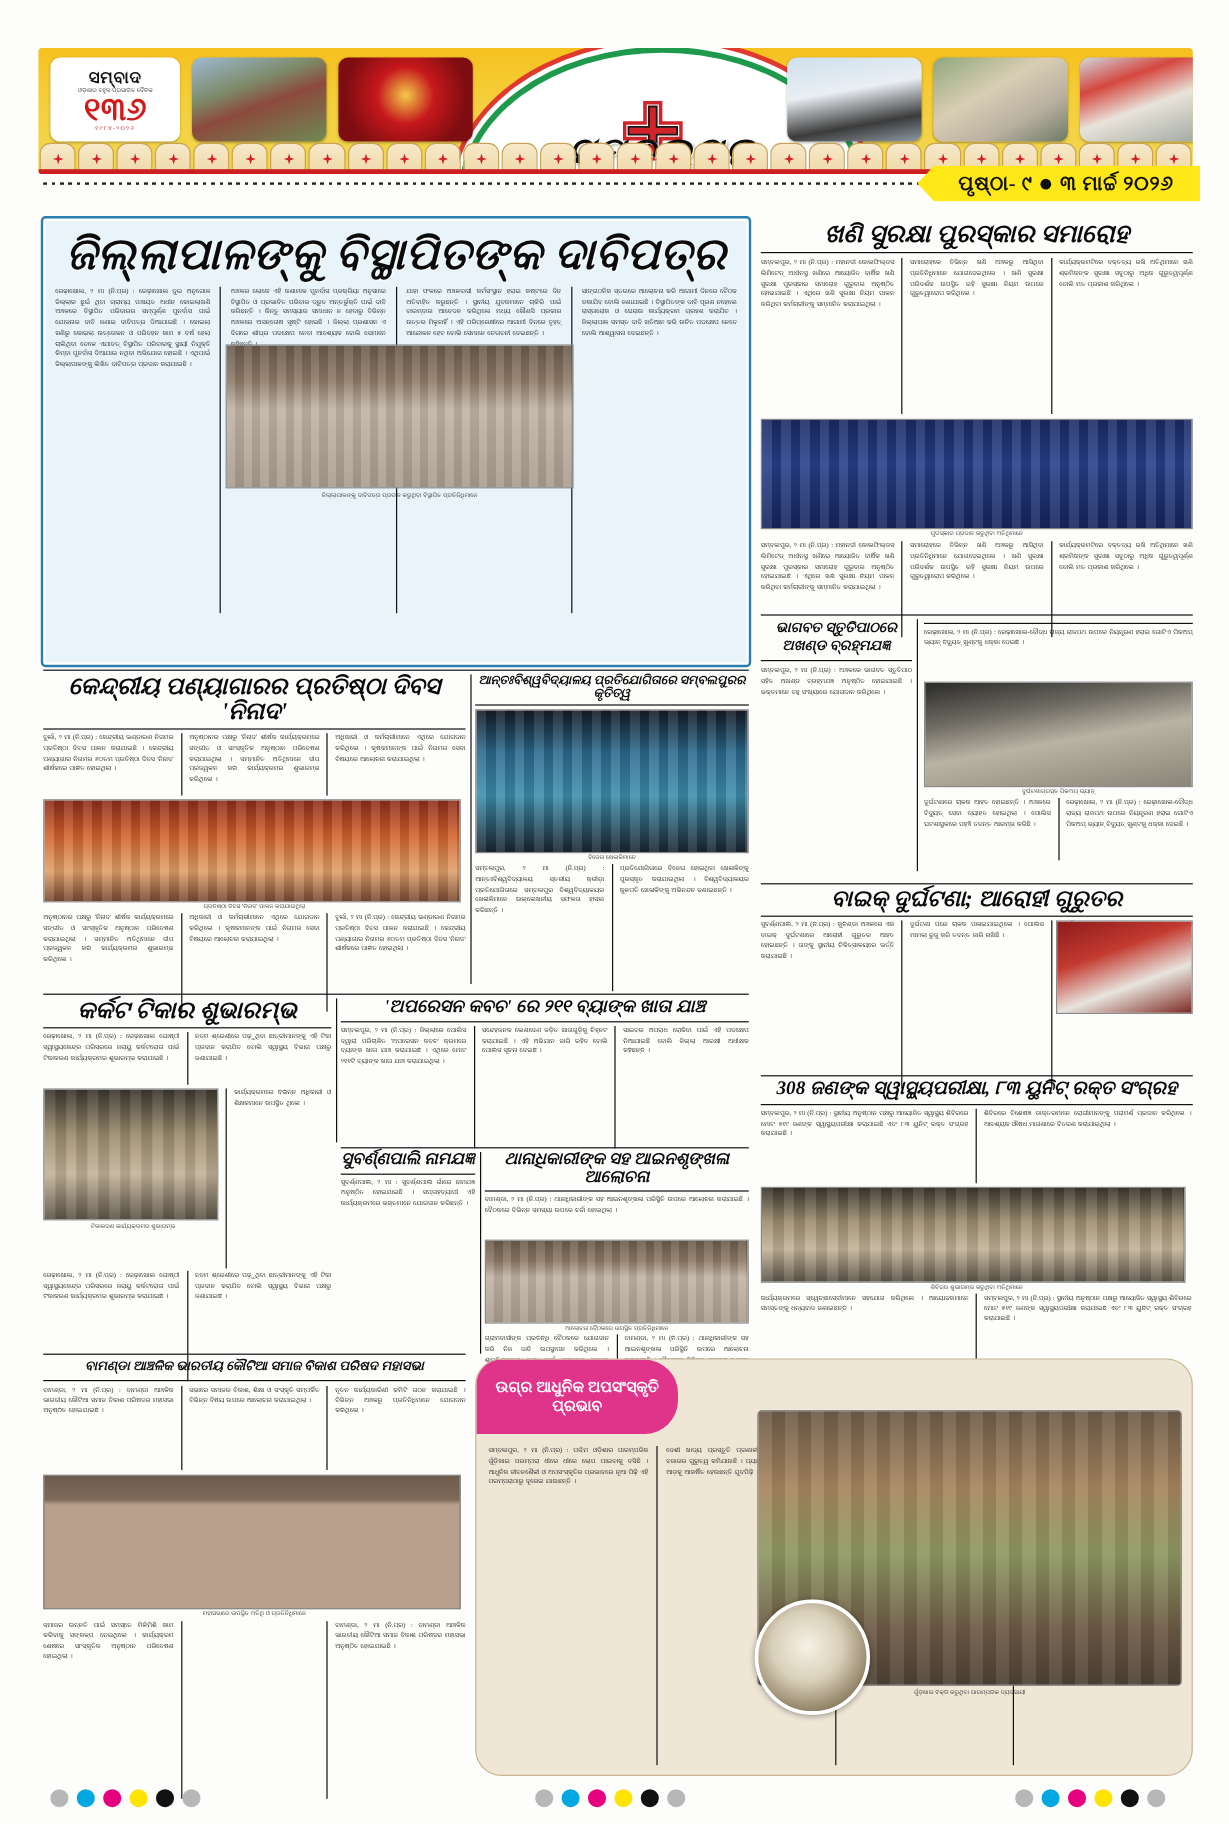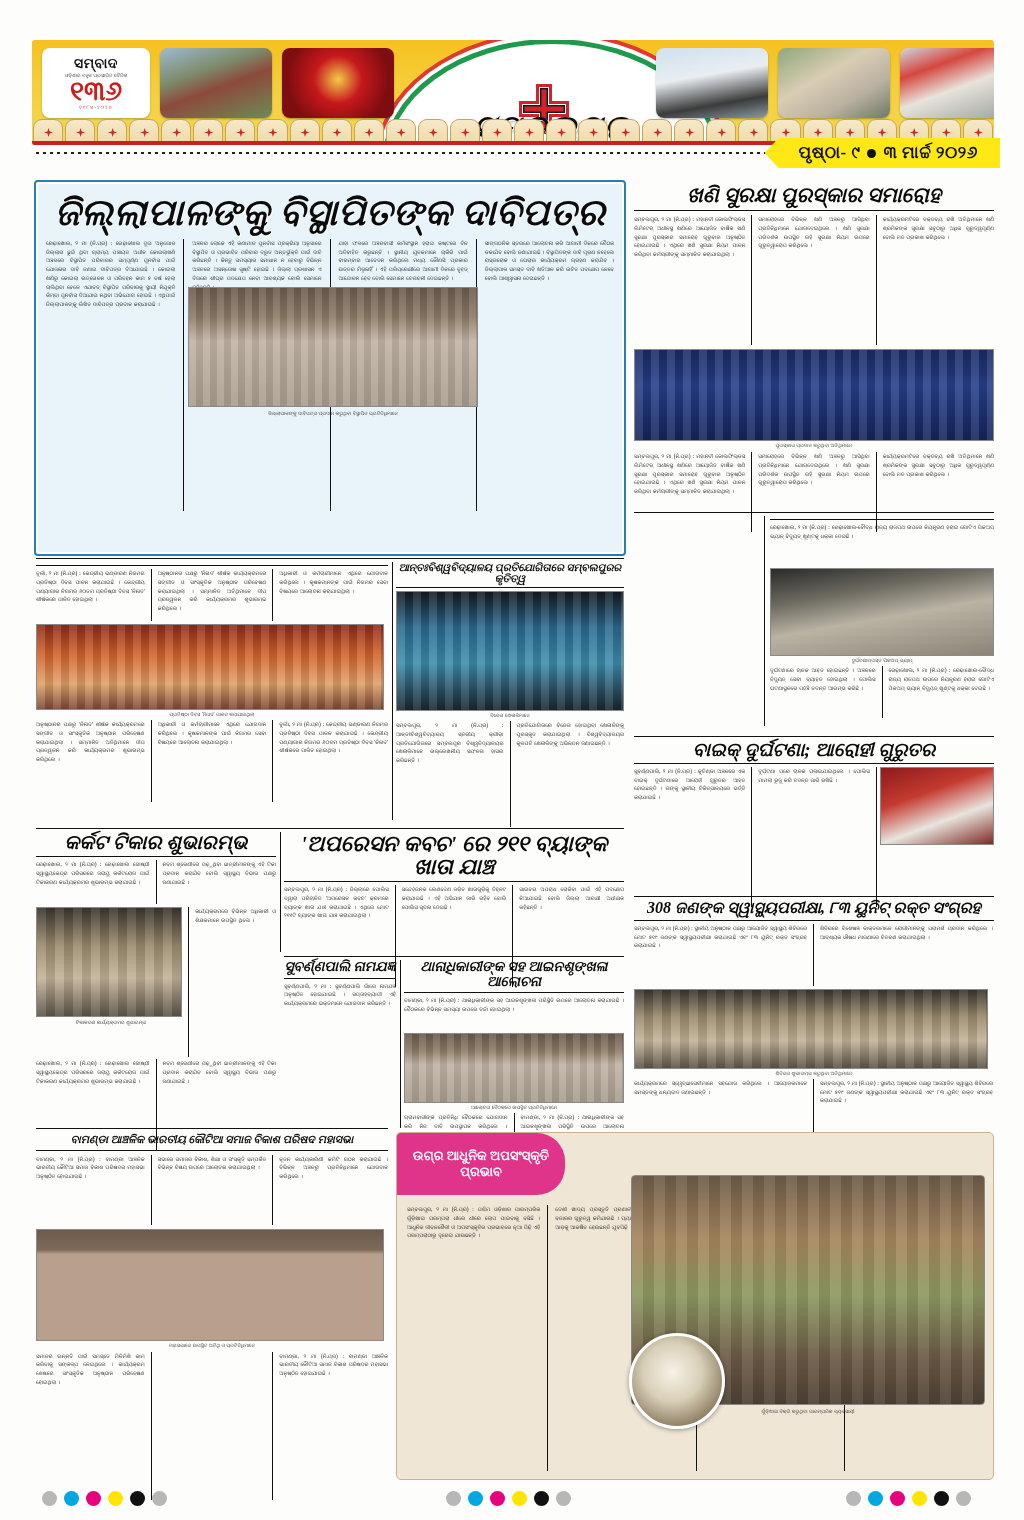--- a/index.html
+++ b/index.html
@@ -179,21 +179,21 @@
   
   .cmykgroup { position: absolute; bottom: 14px; display: flex; align-items: center; gap: 7px; }
   .cmykdot { width: 15px; height: 15px; border-radius: 50%; }
   .cd-gray { background: #b7b7b7; }
   .cd-c { background: #00a7e1; } .cd-m { background: #e6007e; }
   .cd-y { background: #ffe400; } .cd-k { background: #111111; }
 
   
   .feature {
     position: absolute; left: 396px; top: 1132px; width: 598px; height: 348px;
-    background: #efe6d6; border: 1px solid #c9b38f; border-radius: 5px;
+    background: #efe6d6; border: 1px solid #c9b38f; border-radius: 22px;
     overflow: hidden;
   }
   .feat-kicker {
     position: absolute; left: 0; top: 0; width: 168px; height: 62px;
     background: #e0338a; border-radius: 0 28px 28px 0;
     color: #fff; display: flex; flex-direction: column;
     align-items: center; justify-content: center;
     font-family: "Liberation Serif", serif; font-weight: bold;
     font-size: 13px; line-height: 1.25; text-align: center;
   }
@@ -314,20 +314,25 @@
       <div style="width:114px;" class="col-text">ସମ୍ବଲପୁର, ୨ ମା (ନି.ପ୍ର) : ମହାନଦୀ କୋଲଫିଲ୍ଡସ ଲିମିଟେଡ୍ ଅଧୀନସ୍ଥ ଖଣିରେ ଆୟୋଜିତ ବାର୍ଷିକ ଖଣି ସୁରକ୍ଷା ପୁରସ୍କାର ସମାରୋହ ଗୁରୁବାର ଅନୁଷ୍ଠିତ ହୋଇଯାଇଛି । ଏଥିରେ ଖଣି ସୁରକ୍ଷା ନିୟମ ପାଳନ କରିଥିବା କର୍ମଚାରୀଙ୍କୁ ସମ୍ମାନିତ କରାଯାଇଥିଲା ।</div>
       <div class="rule-v"></div>
       <div style="width:114px;" class="col-text">ସମାରୋହରେ ବିଭିନ୍ନ ଖଣି ଅଞ୍ଚଳରୁ ଆସିଥିବା ପ୍ରତିନିଧିମାନେ ଯୋଗଦେଇଥିଲେ । ଖଣି ସୁରକ୍ଷା ପରିଦର୍ଶକ ଉପସ୍ଥିତ ରହି ସୁରକ୍ଷା ନିୟମ ଉପରେ ଗୁରୁତ୍ୱାରୋପ କରିଥିଲେ ।</div>
       <div class="rule-v"></div>
       <div style="width:114px;" class="col-text">କାର୍ଯ୍ୟକ୍ରମଟିରେ ବକ୍ତବ୍ୟ ରଖି ଅତିଥିମାନେ ଖଣି ଶ୍ରମିକଙ୍କ ସୁରକ୍ଷା ସବୁଠାରୁ ଅଧିକ ଗୁରୁତ୍ୱପୂର୍ଣ୍ଣ ବୋଲି ମତ ପ୍ରକାଶ କରିଥିଲେ ।</div>
     </div>
   </div>
 
   <div class="rule-h" style="position:absolute; left:634px; top:512px; width:360px;"></div>
 
+  <div style="position:absolute; left:634px; top:516px; width:126px;">
+    <div class="hl" style="font-size:12px; text-align:center; line-height:1.25;">ଭାଗବତ ସ୍ତୁତିପାଠରେ ଅଖଣ୍ଡ ବ୍ରହ୍ମଯଜ୍ଞ</div>
+    <div class="rule-h" style="margin:4px 0;"></div>
+    <div class="col-text" style="height:200px;">ସମ୍ବଲପୁର, ୨ ମା (ନି.ପ୍ର) : ଅଞ୍ଚଳରେ ଭାଗବତ ସ୍ତୁତିପାଠ ସହିତ ଅଖଣ୍ଡ ବ୍ରହ୍ମଯଜ୍ଞ ଅନୁଷ୍ଠିତ ହୋଇଯାଇଛି । ଭକ୍ତମାନେ ବହୁ ସଂଖ୍ୟାରେ ଯୋଗଦାନ କରିଥିଲେ ।</div>
+  </div>
   <div class="rule-v" style="position:absolute; left:764px; top:516px; height:210px;"></div>
 
   <div style="position:absolute; left:770px; top:516px; width:224px;">
     <div class="rule-h" style="margin:3px 0;"></div>
     <div class="col-text" style="height:42px;">ରେଢ଼ାଖୋଲ, ୨ ମା (ନି.ପ୍ର) : ରେଢ଼ାଖୋଲ-ବୌଦ୍ଧ ରାଜ୍ୟ ରାଜପଥ ଉପରେ ନିୟନ୍ତ୍ରଣ ହରାଇ ଗୋଟିଏ ପିକଅପ୍ ଭ୍ୟାନ୍ ବିଦ୍ୟୁତ୍ ଖୁଣ୍ଟକୁ ଧକ୍କା ଦେଇଛି ।</div>
     <div class="photo ph-truck" style="width:224px; height:88px; margin-top:3px;"></div>
     <div class="cap">ଦୁର୍ଘଟଣାଗ୍ରସ୍ତ ପିକଅପ୍ ଭ୍ୟାନ୍</div>
     <div style="display:flex; gap:6px; height:52px; margin-top:2px;">
       <div style="width:108px;" class="col-text">ଦୁର୍ଘଟଣାରେ ଚାଳକ ଆହତ ହୋଇଛନ୍ତି । ଅଞ୍ଚଳରେ ବିଦ୍ୟୁତ୍ ସେବା ବ୍ୟାହତ ହୋଇଥିଲା । ପୋଲିସ ଘଟଣାସ୍ଥଳରେ ପହଞ୍ଚି ତଦନ୍ତ ଆରମ୍ଭ କରିଛି ।</div>
       <div class="rule-v"></div>
@@ -362,20 +367,21 @@
     <div class="cap">ଶିବିରର ଶୁଭାରମ୍ଭ କରୁଥିବା ଅତିଥିମାନେ</div>
     <div style="display:flex; gap:6px; height:82px; margin-top:2px;">
       <div style="width:173px;" class="col-text">କାର୍ଯ୍ୟକ୍ରମରେ ସ୍ୱେଚ୍ଛାସେବୀମାନେ ସହଯୋଗ କରିଥିଲେ । ଆୟୋଜକମାନେ ସମସ୍ତଙ୍କୁ ଧନ୍ୟବାଦ ଜଣାଇଛନ୍ତି ।</div>
       <div class="rule-v"></div>
       <div style="width:173px;" class="col-text">ସମ୍ବଲପୁର, ୨ ମା (ନି.ପ୍ର) : ସ୍ଥାନୀୟ ଅନୁଷ୍ଠାନ ପକ୍ଷରୁ ଆୟୋଜିତ ସ୍ୱାସ୍ଥ୍ୟ ଶିବିରରେ ମୋଟ ୫୧୯ ଜଣଙ୍କ ସ୍ୱାସ୍ଥ୍ୟପରୀକ୍ଷା କରାଯାଇଛି ଏବଂ ୮୩ ୟୁନିଟ୍ ରକ୍ତ ସଂଗ୍ରହ କରାଯାଇଛି ।</div>
     </div>
   </div>
 
   <div class="rule-h" style="position:absolute; left:36px; top:558px; width:588px;"></div>
   <div style="position:absolute; left:36px; top:562px; width:352px;">
+    <div class="hl" style="font-size:20px; text-align:center;">କେନ୍ଦ୍ରୀୟ ପଣ୍ୟାଗାରର ପ୍ରତିଷ୍ଠା ଦିବସ 'ନିନାଦ'</div>
     <div class="rule-h" style="margin:3px 0;"></div>
     <div style="display:flex; gap:6px; height:52px;">
       <div style="width:112px;" class="col-text">ବୁର୍ଲା, ୨ ମା (ନି.ପ୍ର) : କେନ୍ଦ୍ରୀୟ ଭଣ୍ଡାରଣ ନିଗମର ପ୍ରତିଷ୍ଠା ଦିବସ ପାଳନ କରାଯାଇଛି । କେନ୍ଦ୍ରୀୟ ପଣ୍ୟାଗାର ନିଗମର ୬୦ତମ ପ୍ରତିଷ୍ଠା ଦିବସ 'ନିନାଦ' ଶୀର୍ଷକରେ ପାଳିତ ହୋଇଥିଲା ।</div>
       <div class="rule-v"></div>
       <div style="width:112px;" class="col-text">ଅନୁଷ୍ଠାନର ପକ୍ଷରୁ 'ନିନାଦ' ଶୀର୍ଷକ କାର୍ଯ୍ୟକ୍ରମରେ ସଙ୍ଗୀତ ଓ ସାଂସ୍କୃତିକ ଅନୁଷ୍ଠାନ ପରିବେଷଣ କରାଯାଇଥିଲା । ସମ୍ମାନିତ ଅତିଥିମାନେ ଦୀପ ପ୍ରଜ୍ୱଳନ କରି କାର୍ଯ୍ୟକ୍ରମର ଶୁଭାରମ୍ଭ କରିଥିଲେ ।</div>
       <div class="rule-v"></div>
       <div style="width:112px;" class="col-text">ଅଧିକାରୀ ଓ କର୍ମଚାରୀମାନେ ଏଥିରେ ଯୋଗଦାନ କରିଥିଲେ । କୃଷକମାନଙ୍କ ପାଇଁ ନିଗମର ସେବା ବିଷୟରେ ଆଲୋଚନା କରାଯାଇଥିଲା ।</div>
     </div>
     <div class="photo ph-orange" style="width:348px; height:86px; margin-top:3px;"></div>
     <div class="cap">ପ୍ରତିଷ୍ଠା ଦିବସ 'ନିନାଦ' ପାଳନ କରାଯାଇଥିଲା</div>
@@ -418,21 +424,21 @@
     </div>
     <div style="display:flex; gap:6px; height:92px; margin-top:2px;">
       <div style="width:116px;" class="col-text">ରେଢ଼ାଖୋଲ, ୨ ମା (ନି.ପ୍ର) : ରେଢ଼ାଖୋଲ ଗୋଷ୍ଠୀ ସ୍ୱାସ୍ଥ୍ୟକେନ୍ଦ୍ର ପରିସରରେ ଜରାୟୁ କର୍କଟରୋଗ ପାଇଁ ଟିକାକରଣ କାର୍ଯ୍ୟକ୍ରମର ଶୁଭାରମ୍ଭ କରାଯାଇଛି ।</div>
       <div class="rule-v"></div>
       <div style="width:116px;" class="col-text">ନବମ ଶ୍ରେଣୀରେ ପଢ଼ୁଥିବା ଛାତ୍ରୀମାନଙ୍କୁ ଏହି ଟିକା ପ୍ରଦାନ କରାଯିବ ବୋଲି ସ୍ୱାସ୍ଥ୍ୟ ବିଭାଗ ପକ୍ଷରୁ ଜଣାଯାଇଛି ।</div>
     </div>
   </div>
 
   <div class="rule-v" style="position:absolute; left:280px; top:832px; height:120px;"></div>
   <div style="position:absolute; left:284px; top:832px; width:340px;">
-    <div class="hl" style="font-size:22px; text-align:center;">'ଅପରେସନ କବଚ' ରେ ୨୧୧ ବ୍ୟାଙ୍କ ଖାତା ଯାଞ୍ଚ</div>
+    <div class="hl" style="font-size:15px; text-align:center;">'ଅପରେସନ କବଚ' ରେ ୨୧୧ ବ୍ୟାଙ୍କ ଖାତା ଯାଞ୍ଚ</div>
     <div class="rule-h" style="margin:3px 0;"></div>
     <div style="display:flex; gap:6px; height:102px;">
       <div style="width:108px;" class="col-text">ସମ୍ବଲପୁର, ୨ ମା (ନି.ପ୍ର) : ଜିଲ୍ଲାରେ ପୋଲିସ ଦ୍ୱାରା ପରିଚାଳିତ 'ଅପରେସନ କବଚ' କ୍ରମରେ ବ୍ୟାଙ୍କ ଖାତା ଯାଞ୍ଚ କରାଯାଇଛି । ଏଥିରେ ମୋଟ ୨୧୧ଟି ବ୍ୟାଙ୍କ ଖାତା ଯାଞ୍ଚ କରାଯାଇଥିଲା ।</div>
       <div class="rule-v"></div>
       <div style="width:108px;" class="col-text">ସନ୍ଦେହଜନକ ଲେଣଦେଣ ଜଡ଼ିତ ଖାତାଗୁଡ଼ିକୁ ଚିହ୍ନଟ କରାଯାଇଛି । ଏହି ଅଭିଯାନ ଜାରି ରହିବ ବୋଲି ପୋଲିସ ସୂଚନା ଦେଇଛି ।</div>
       <div class="rule-v"></div>
       <div style="width:108px;" class="col-text">ସାଇବର ଅପରାଧ ରୋକିବା ପାଇଁ ଏହି ପଦକ୍ଷେପ ନିଆଯାଇଛି ବୋଲି ଜିଲ୍ଲା ଆରକ୍ଷୀ ଅଧୀକ୍ଷକ କହିଛନ୍ତି ।</div>
     </div>
   </div>
 

